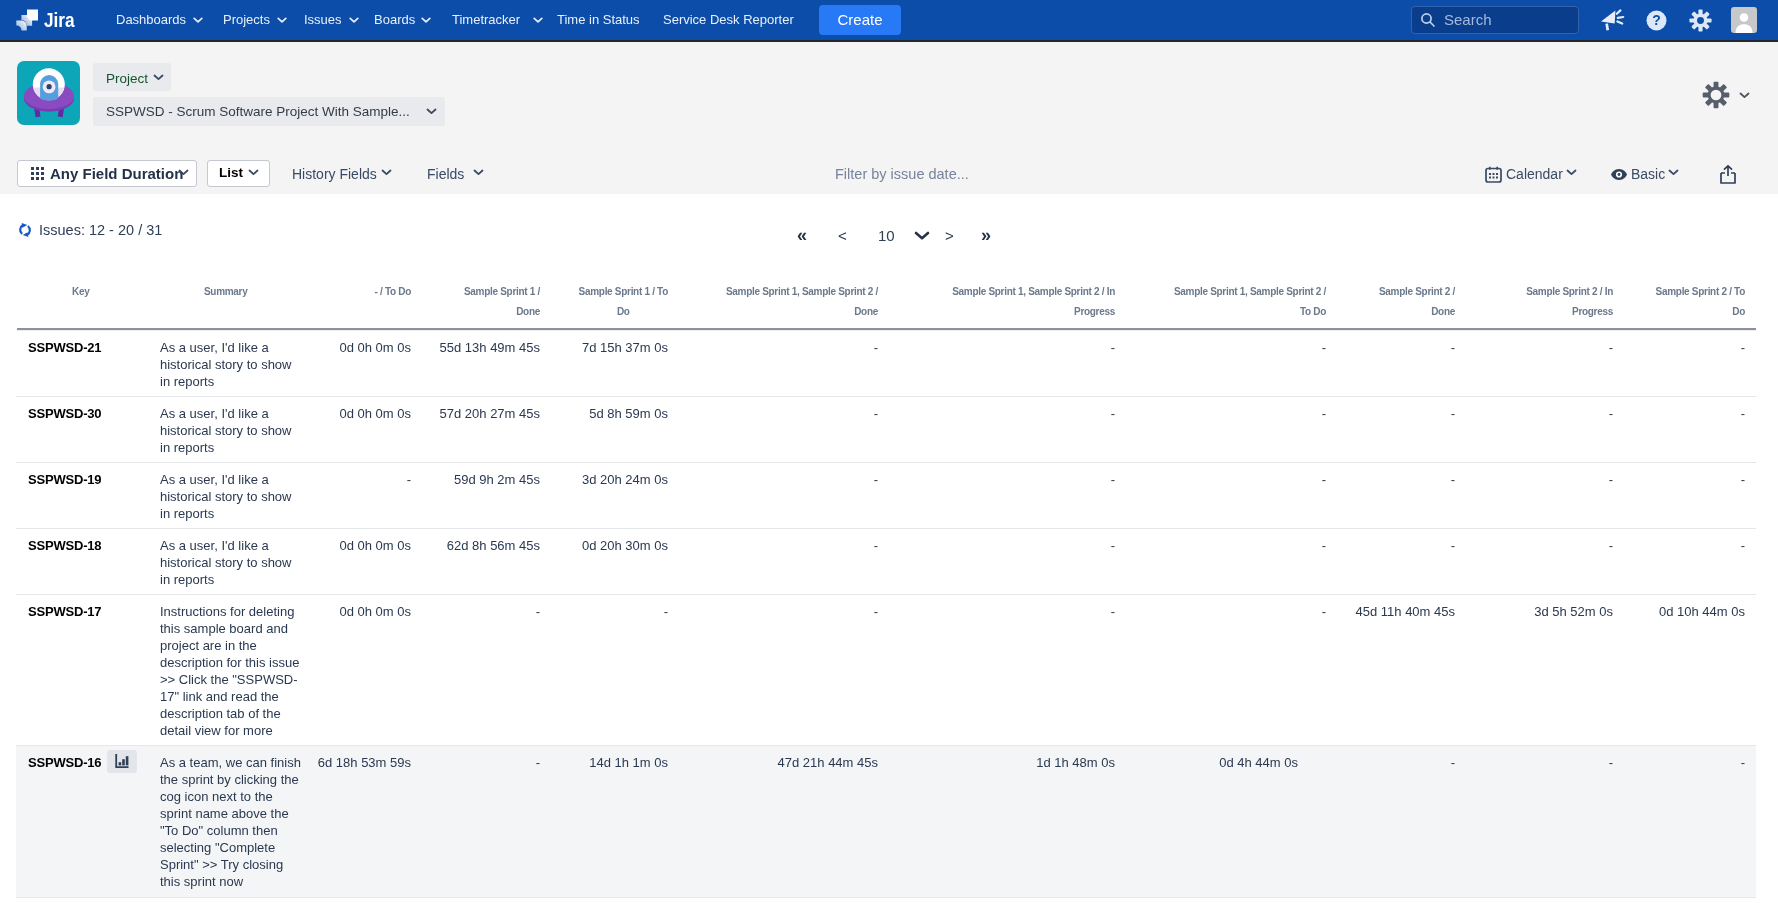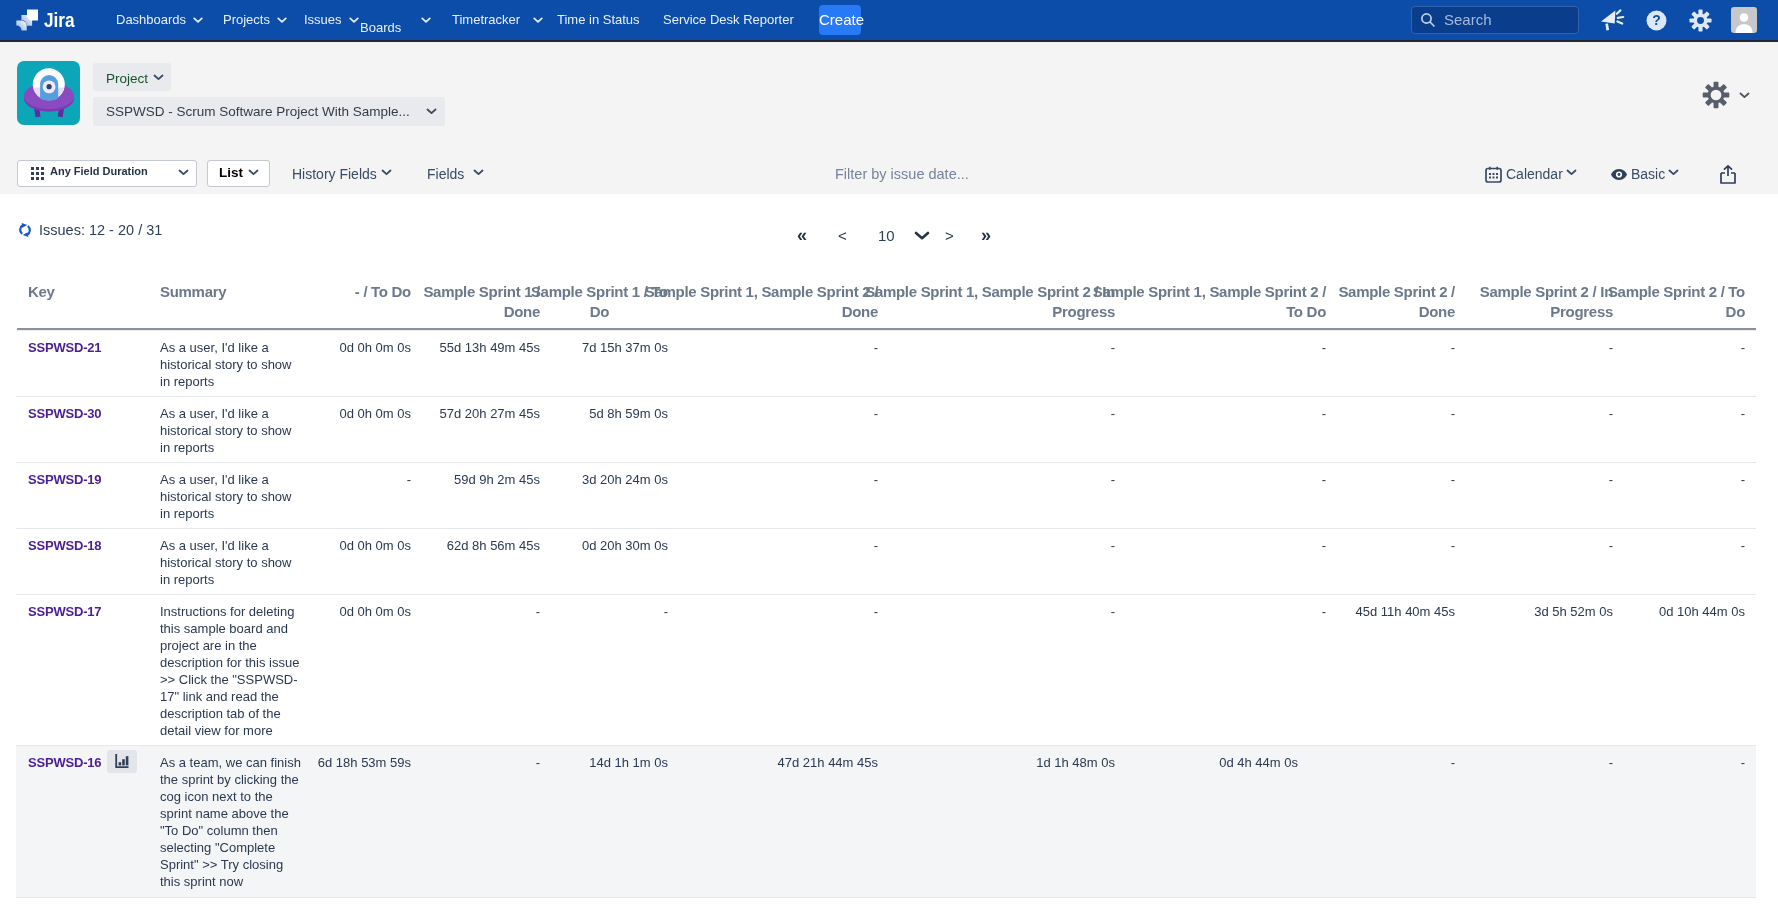--- a/index.html
+++ b/index.html
@@ -8,23 +8,23 @@
   #page { position:relative; width:1778px; height:905px; background:#fff; }
   .abs { position:absolute; }
   
   #nav { position:absolute; left:0; top:0; width:1778px; height:40px; background:#0B4DA8; }
   #navline { position:absolute; left:0; top:40px; width:1778px; height:2px; background:#23282F; }
   #band { position:absolute; left:0; top:42px; width:1778px; height:152px; background:#F4F4F5; }
   .navitem { position:absolute; top:0; height:40px; line-height:40px; color:#E9F0FB; font-size:13px; white-space:nowrap; }
   .chev { position:absolute; }
   .btn { position:absolute; background:#fff; border:1px solid #C3C8D1; border-radius:3px; }
   .gbtn { position:absolute; background:#E9EAEE; border-radius:3px; }
-  .hdrtxt { color:#6C798B; font-size:15px; font-weight:bold; line-height:20px; letter-spacing:-0.3px; }
+  .hdrtxt { color:#6C798B; font-size:10px; font-weight:bold; line-height:20px; letter-spacing:-0.3px;margin-left:44px; }
   .dur { position:absolute; font-size:13px; color:#2A3950; line-height:17px; text-align:right; white-space:nowrap; }
-  .key { position:absolute; font-size:13px; font-weight:bold; color:#4c1d95; line-height:17px; letter-spacing:-0.2px; }
+  .key { position:absolute; font-size:13px; font-weight:bold; color:#000000; line-height:17px; letter-spacing:-0.2px; }
   .summ { position:absolute; font-size:13px; color:#2A3950; line-height:17px; width:160px; }
   .sep { position:absolute; height:1px; background:#E5E7EA; left:16px; width:1740px; }
 </style>
 </head>
 <body>
 <div id="page">
   <div id="band"></div>
   <div id="nav"></div>
   <div id="navline"></div>
 
@@ -36,40 +36,40 @@
         </linearGradient>
       </defs>
     <path d="M11 0.5 H22 V11.6 H16.4 C13.4 11.6 11 9.2 11 6.2 Z" fill="#fff"></path>
     <path d="M5.4 6 H10.7 C13.7 6 16.1 8.5 16.1 11.5 V16.8 H10.8 C10.8 13.2 8.4 11 5.4 11 Z" fill="url(#jg)"></path>
     <path d="M0.3 11.5 H5.3 C8.3 11.5 10.7 13.9 10.7 16.9 V21.5 H5.5 C5.5 18.4 3.3 16.4 0.3 16.4 Z" fill="url(#jg)"></path>
   </svg>
   <div class="navitem" style="left:44px; font-size:21px; font-weight:bold; color:#fff; transform:scaleX(0.82); transform-origin:0 50%;">Jira</div>
   <div class="navitem" style="left:116px;">Dashboards</div>
   <div class="navitem" style="left:223px;">Projects</div>
   <div class="navitem" style="left:304px;">Issues</div>
-  <div class="navitem" style="left:360px;margin-top:8px;">Boards</div>
+  <div class="navitem" style="left:374px;">Boards</div>
   <div class="navitem" style="left:452px;">Timetracker</div>
   <div class="navitem" style="left:557px;">Time in Status</div>
   <div class="navitem" style="left:663px;">Service Desk Reporter</div>
   <svg class="chev" style="left:193px;top:17px" width="10" height="7" viewBox="0 0 10 7">
       <path d="M1.2 1.4l3.8 3.4 3.8-3.4" fill="none" stroke="#E9F0FB" stroke-width="1.7" stroke-linecap="round" stroke-linejoin="round"></path>
     </svg>
   <svg class="chev" style="left:277px;top:17px" width="10" height="7" viewBox="0 0 10 7">
       <path d="M1.2 1.4l3.8 3.4 3.8-3.4" fill="none" stroke="#E9F0FB" stroke-width="1.7" stroke-linecap="round" stroke-linejoin="round"></path>
     </svg>
   <svg class="chev" style="left:349px;top:17px" width="10" height="7" viewBox="0 0 10 7">
       <path d="M1.2 1.4l3.8 3.4 3.8-3.4" fill="none" stroke="#E9F0FB" stroke-width="1.7" stroke-linecap="round" stroke-linejoin="round"></path>
     </svg>
   <svg class="chev" style="left:421px;top:17px" width="10" height="7" viewBox="0 0 10 7">
       <path d="M1.2 1.4l3.8 3.4 3.8-3.4" fill="none" stroke="#E9F0FB" stroke-width="1.7" stroke-linecap="round" stroke-linejoin="round"></path>
     </svg>
   <svg class="chev" style="left:533px;top:17px" width="10" height="7" viewBox="0 0 10 7">
       <path d="M1.2 1.4l3.8 3.4 3.8-3.4" fill="none" stroke="#E9F0FB" stroke-width="1.7" stroke-linecap="round" stroke-linejoin="round"></path>
     </svg>
-  <div class="abs" style="left:819px;top:5px;width:42px;height:30px;background:#2779F5;border-radius:4px;color:#fff;font-size:15px;text-align:center;line-height:30px;">Create</div>
+  <div class="abs" style="left:819px;top:5px;width:82px;height:30px;background:#2779F5;border-radius:4px;color:#fff;font-size:15px;text-align:center;line-height:30px;">Create</div>
 
   <div class="abs" style="left:1411px;top:6px;width:168px;height:28px;background:#0A3E8C;border:1px solid #3362AE;border-radius:4px;"></div>
   <svg class="abs" style="left:1420px;top:12px" width="16" height="16" viewBox="0 0 16 16">
       <circle cx="6.5" cy="6.5" r="4.6" fill="none" stroke="#BFD0EC" stroke-width="1.7"></circle>
       <path d="M10 10 L14 14" stroke="#BFD0EC" stroke-width="1.7" stroke-linecap="round"></path>
     </svg>
   <div class="abs" style="left:1444px;top:12px;color:#A5B9DC;font-size:15px;line-height:16px;">Search</div>
 
   <svg class="abs" style="left:1599px;top:8px" width="26" height="24" viewBox="0 0 26 24">
     <path d="M2 13.4 L16.4 2.4 L15.7 15.6 Z" fill="#E7EEFA"></path>
@@ -158,21 +158,21 @@
         <rect x="5" y="0" width="3" height="3"></rect>
         <rect x="10" y="0" width="3" height="3"></rect>
       <rect x="0" y="5" width="3" height="3"></rect>
         <rect x="5" y="5" width="3" height="3"></rect>
         <rect x="10" y="5" width="3" height="3"></rect>
       <rect x="0" y="10" width="3" height="3"></rect>
         <rect x="5" y="10" width="3" height="3"></rect>
         <rect x="10" y="10" width="3" height="3"></rect>
     </g>
   </svg>
-  <div class="abs" style="left:50px;top:165px;font-size:11px;font-weight:bold;color:#253349;text-align:right;">Any Field Duration</div>
+  <div class="abs" style="left:50px;top:165px;font-size:15px;font-weight:bold;color:#253349;text-align:right;">Any Field Duration</div>
   <svg class="chev" style="left:178px;top:169px" width="11" height="7" viewBox="0 0 11 7">
       <path d="M1.5 1.5l4 3.6 4-3.6" fill="none" stroke="#3A4A63" stroke-width="1.8" stroke-linecap="round" stroke-linejoin="round"></path>
     </svg>
   <div class="btn" style="left:207px;top:160px;width:63px;height:27px;"></div>
   <div class="abs" style="left:219px;top:165px;font-size:13.5px;font-weight:bold;color:#000000;">List</div>
   <svg class="chev" style="left:248px;top:169px" width="11" height="7" viewBox="0 0 11 7">
       <path d="M1.5 1.5l4 3.6 4-3.6" fill="none" stroke="#3A4A63" stroke-width="1.8" stroke-linecap="round" stroke-linejoin="round"></path>
     </svg>
   <div class="abs" style="left:292px;top:166px;font-size:14px;color:#3A4A63;">History Fields</div>
   <svg class="chev" style="left:381px;top:169px" width="11" height="7" viewBox="0 0 11 7">

